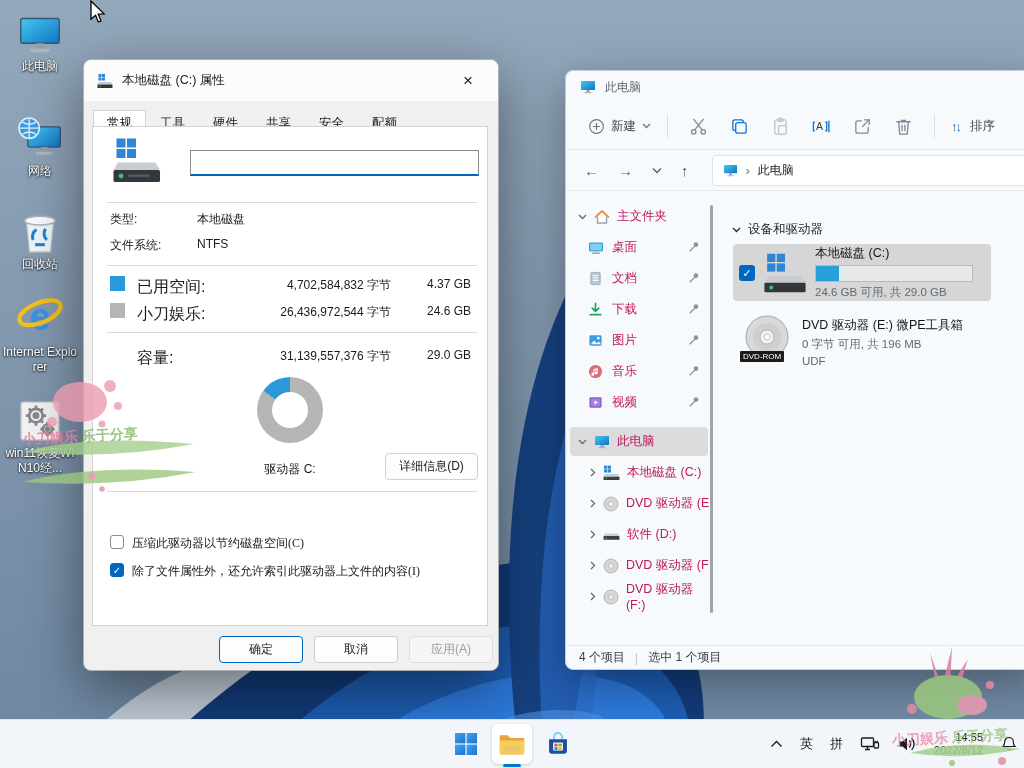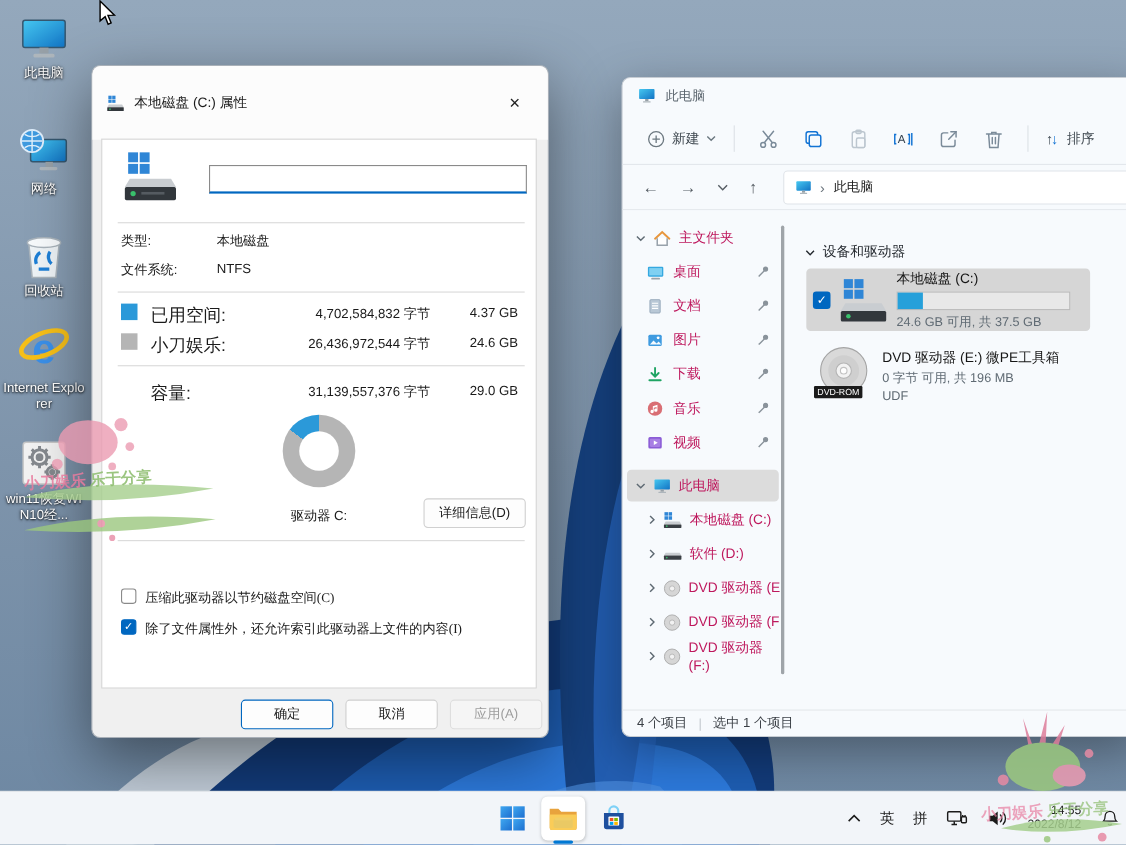--- a/index.html
+++ b/index.html
@@ -51,21 +51,21 @@
   .dinfo{font-size:11.5px;color:#5f6a73;}
   .dvd-item{position:absolute;left:26px;top:122px;display:flex;gap:10px;}
   .dvdcol{padding-top:4px;}
   .dvdcol .dname{margin-bottom:2px;}
   .dvdcol .dinfo{line-height:17px;}
   .ex-status{height:23px;border-top:1px solid #e4e8ec;display:flex;align-items:center;gap:10px;padding:0 13px;font-size:12px;color:#3a3f45;}
   .stsep{color:#c4c9ce;}
   
   .dialog{position:absolute;left:83px;top:59px;width:414px;height:610px;background:#f0f0f0;
     border:1px solid #a9b0b8;border-radius:8px;box-shadow:0 18px 55px rgba(0,0,0,.45);font-size:12px;color:#1a1a1a;}
-  .dlg-title{height:33px;display:flex;align-items:center;gap:9px;padding:17px 13px;background:#fcfcfc;border-radius:8px 8px 0 0;font-size:12.5px;}
+  .dlg-title{height:33px;display:flex;align-items:center;gap:9px;padding:4px 13px;background:#fcfcfc;border-radius:8px 8px 0 0;font-size:12.5px;}
   .dlg-close{margin-left:auto;width:34px;text-align:center;font-size:17px;color:#222;}
   .dlg-tabs{display:flex;padding:9px 9px 0 9px;}
   .tab{padding:4px 13px 5px 13px;font-size:12.5px;border:1px solid transparent;margin-bottom:-1px;}
   .tab.active{background:#fff;border:1px solid #d2d2d2;border-bottom:1px solid #fff;border-radius:1px 1px 0 0;}
   .dlg-page{position:absolute;left:8px;top:66px;width:396px;height:500px;background:#fff;border:1px solid #d4d4d4;box-sizing:border-box;}
   .sep{position:absolute;left:14px;width:370px;height:1px;background:#d9d9d9;}
   .flabel{position:absolute;left:17px;font-size:12px;color:#1a1a1a;}
   .fvalue{position:absolute;left:104px;font-size:12px;color:#1a1a1a;}
   .bytecol{position:absolute;left:150px;width:148px;text-align:right;font-size:12px;}
   .gbcol{position:absolute;left:306px;width:72px;text-align:right;font-size:12px;}
@@ -294,38 +294,38 @@
             </svg>
           <span>文档</span>
           <svg class="pin" width="12" height="12" viewBox="0 0 14 14">
               <g stroke="#8a939b" stroke-width="1.5" fill="none">
                 <circle cx="9.3" cy="4.2" r="2" fill="#8a939b"></circle>
                 <path d="M8 6 L3.5 10.5 M3.5 10.5 L2 12"></path>
               </g>
             </svg>
         </div>
         <div class="sb-row child">
-          <svg style="position:absolute;left:22px;" width="15" height="15" viewBox="0 0 16 16">
-              <rect x="1.5" y="2.5" width="13" height="11" rx="1.5" fill="#3f9be0"></rect>
-              <path d="M3 12l3.5-4 3 3 2-2 2.5 3z" fill="#fff" opacity=".95"></path>
-              <circle cx="11" cy="5.5" r="1.4" fill="#fff"></circle>
-            </svg>
-          <span>图片</span>
+          <svg style="position:absolute;left:22px;" width="15" height="15" viewBox="0 0 16 16" fill="none" stroke="#1fa463" stroke-width="1.8" stroke-linecap="round">
+              <path d="M8 1.5v8M4.5 6.5L8 10l3.5-3.5M2.5 13.5h11"></path>
+            </svg>
+          <span>下载</span>
           <svg class="pin" width="12" height="12" viewBox="0 0 14 14">
               <g stroke="#8a939b" stroke-width="1.5" fill="none">
                 <circle cx="9.3" cy="4.2" r="2" fill="#8a939b"></circle>
                 <path d="M8 6 L3.5 10.5 M3.5 10.5 L2 12"></path>
               </g>
             </svg>
         </div>
         <div class="sb-row child">
-          <svg style="position:absolute;left:22px;" width="15" height="15" viewBox="0 0 16 16" fill="none" stroke="#1fa463" stroke-width="1.8" stroke-linecap="round">
-              <path d="M8 1.5v8M4.5 6.5L8 10l3.5-3.5M2.5 13.5h11"></path>
-            </svg>
-          <span>下载</span>
+          <svg style="position:absolute;left:22px;" width="15" height="15" viewBox="0 0 16 16">
+              <rect x="1.5" y="2.5" width="13" height="11" rx="1.5" fill="#3f9be0"></rect>
+              <path d="M3 12l3.5-4 3 3 2-2 2.5 3z" fill="#fff" opacity=".95"></path>
+              <circle cx="11" cy="5.5" r="1.4" fill="#fff"></circle>
+            </svg>
+          <span>图片</span>
           <svg class="pin" width="12" height="12" viewBox="0 0 14 14">
               <g stroke="#8a939b" stroke-width="1.5" fill="none">
                 <circle cx="9.3" cy="4.2" r="2" fill="#8a939b"></circle>
                 <path d="M8 6 L3.5 10.5 M3.5 10.5 L2 12"></path>
               </g>
             </svg>
         </div>
         <div class="sb-row child">
           <svg style="position:absolute;left:22px;" width="15" height="15" viewBox="0 0 16 16">
               <circle cx="8" cy="8" r="7" fill="#d96e74"></circle>
@@ -377,36 +377,36 @@
               <path d="M4 19h24l3 5H1z" fill="#c9cdd1"></path>
               <rect x="1" y="24" width="30" height="6" rx="1" fill="#3a3f44"></rect>
               <circle cx="6" cy="27" r="1.4" fill="#39c16c"></circle>
             </svg>
           <span>本地磁盘 (C:)</span>
         </div>
         <div class="sb-row child2">
           <svg class="chev" width="6" height="9" viewBox="0 0 6 9" fill="none" stroke="#5f6a73" stroke-width="1.3">
               <path d="M1 1l3.5 3.5L1 8"></path>
             </svg>
+          <svg width="16" height="16" viewBox="0 0 16 16">
+              <circle cx="8" cy="8" r="7" fill="#d6d6d6" stroke="#a8a8a8" stroke-width=".8"></circle>
+              <circle cx="8" cy="8" r="2.4" fill="#f2f2f2" stroke="#b5b5b5" stroke-width=".8"></circle>
+            </svg>
+          <span>DVD 驱动器 (E</span>
+        </div>
+        <div class="sb-row child2">
+          <svg class="chev" width="6" height="9" viewBox="0 0 6 9" fill="none" stroke="#5f6a73" stroke-width="1.3">
+              <path d="M1 1l3.5 3.5L1 8"></path>
+            </svg>
           <svg width="17" height="17" viewBox="0 0 32 32">
               <path d="M4 14h24l3 5H1z" fill="#c9cdd1"></path>
               <rect x="1" y="19" width="30" height="7" rx="1" fill="#3a3f44"></rect>
               <circle cx="6" cy="22.5" r="1.4" fill="#39c16c"></circle>
             </svg>
           <span>软件 (D:)</span>
-        </div>
-        <div class="sb-row child2">
-          <svg class="chev" width="6" height="9" viewBox="0 0 6 9" fill="none" stroke="#5f6a73" stroke-width="1.3">
-              <path d="M1 1l3.5 3.5L1 8"></path>
-            </svg>
-          <svg width="16" height="16" viewBox="0 0 16 16">
-              <circle cx="8" cy="8" r="7" fill="#d6d6d6" stroke="#a8a8a8" stroke-width=".8"></circle>
-              <circle cx="8" cy="8" r="2.4" fill="#f2f2f2" stroke="#b5b5b5" stroke-width=".8"></circle>
-            </svg>
-          <span>DVD 驱动器 (E</span>
         </div>
         <div class="sb-row child2">
           <svg class="chev" width="6" height="9" viewBox="0 0 6 9" fill="none" stroke="#5f6a73" stroke-width="1.3">
               <path d="M1 1l3.5 3.5L1 8"></path>
             </svg>
           <svg width="16" height="16" viewBox="0 0 16 16">
               <circle cx="8" cy="8" r="7" fill="#d6d6d6" stroke="#a8a8a8" stroke-width=".8"></circle>
               <circle cx="8" cy="8" r="2.4" fill="#f2f2f2" stroke="#b5b5b5" stroke-width=".8"></circle>
             </svg>
           <span>DVD 驱动器 (F</span>
@@ -441,21 +441,21 @@
               <rect x="10" y="9" width="6" height="6" fill="#2f86d6"></rect>
               <path d="M4 18h24l3 5H1z" fill="#c9cdd1"></path>
               <rect x="1" y="23" width="30" height="7" rx="1" fill="#32373c"></rect>
               <circle cx="6" cy="26.5" r="1.5" fill="#39c16c"></circle>
             </svg>
           <div class="dcol">
             <div class="dname">本地磁盘 (C:)</div>
             <div class="pbar">
                 <div class="pfill" style="width: 15%;"></div>
               </div>
-            <div class="dinfo">24.6 GB 可用, 共 37.5 GB</div>
+            <div class="dinfo">24.6 GB 可用, 共 29.0 GB</div>
           </div>
         </div>
 
         <div class="dvd-item">
           <div style="position:relative;width:50px;height:50px;">
             <svg width="50" height="50" viewBox="0 0 50 50">
                 <circle cx="25" cy="24" r="21" fill="#d9d9d9" stroke="#a5a5a5"></circle>
                 <circle cx="25" cy="24" r="14" fill="#cfcfcf"></circle>
                 <circle cx="25" cy="24" r="7" fill="#f3f3f3" stroke="#b5b5b5"></circle>
                 <circle cx="25" cy="24" r="3" fill="#fff" stroke="#c2c2c2"></circle>

